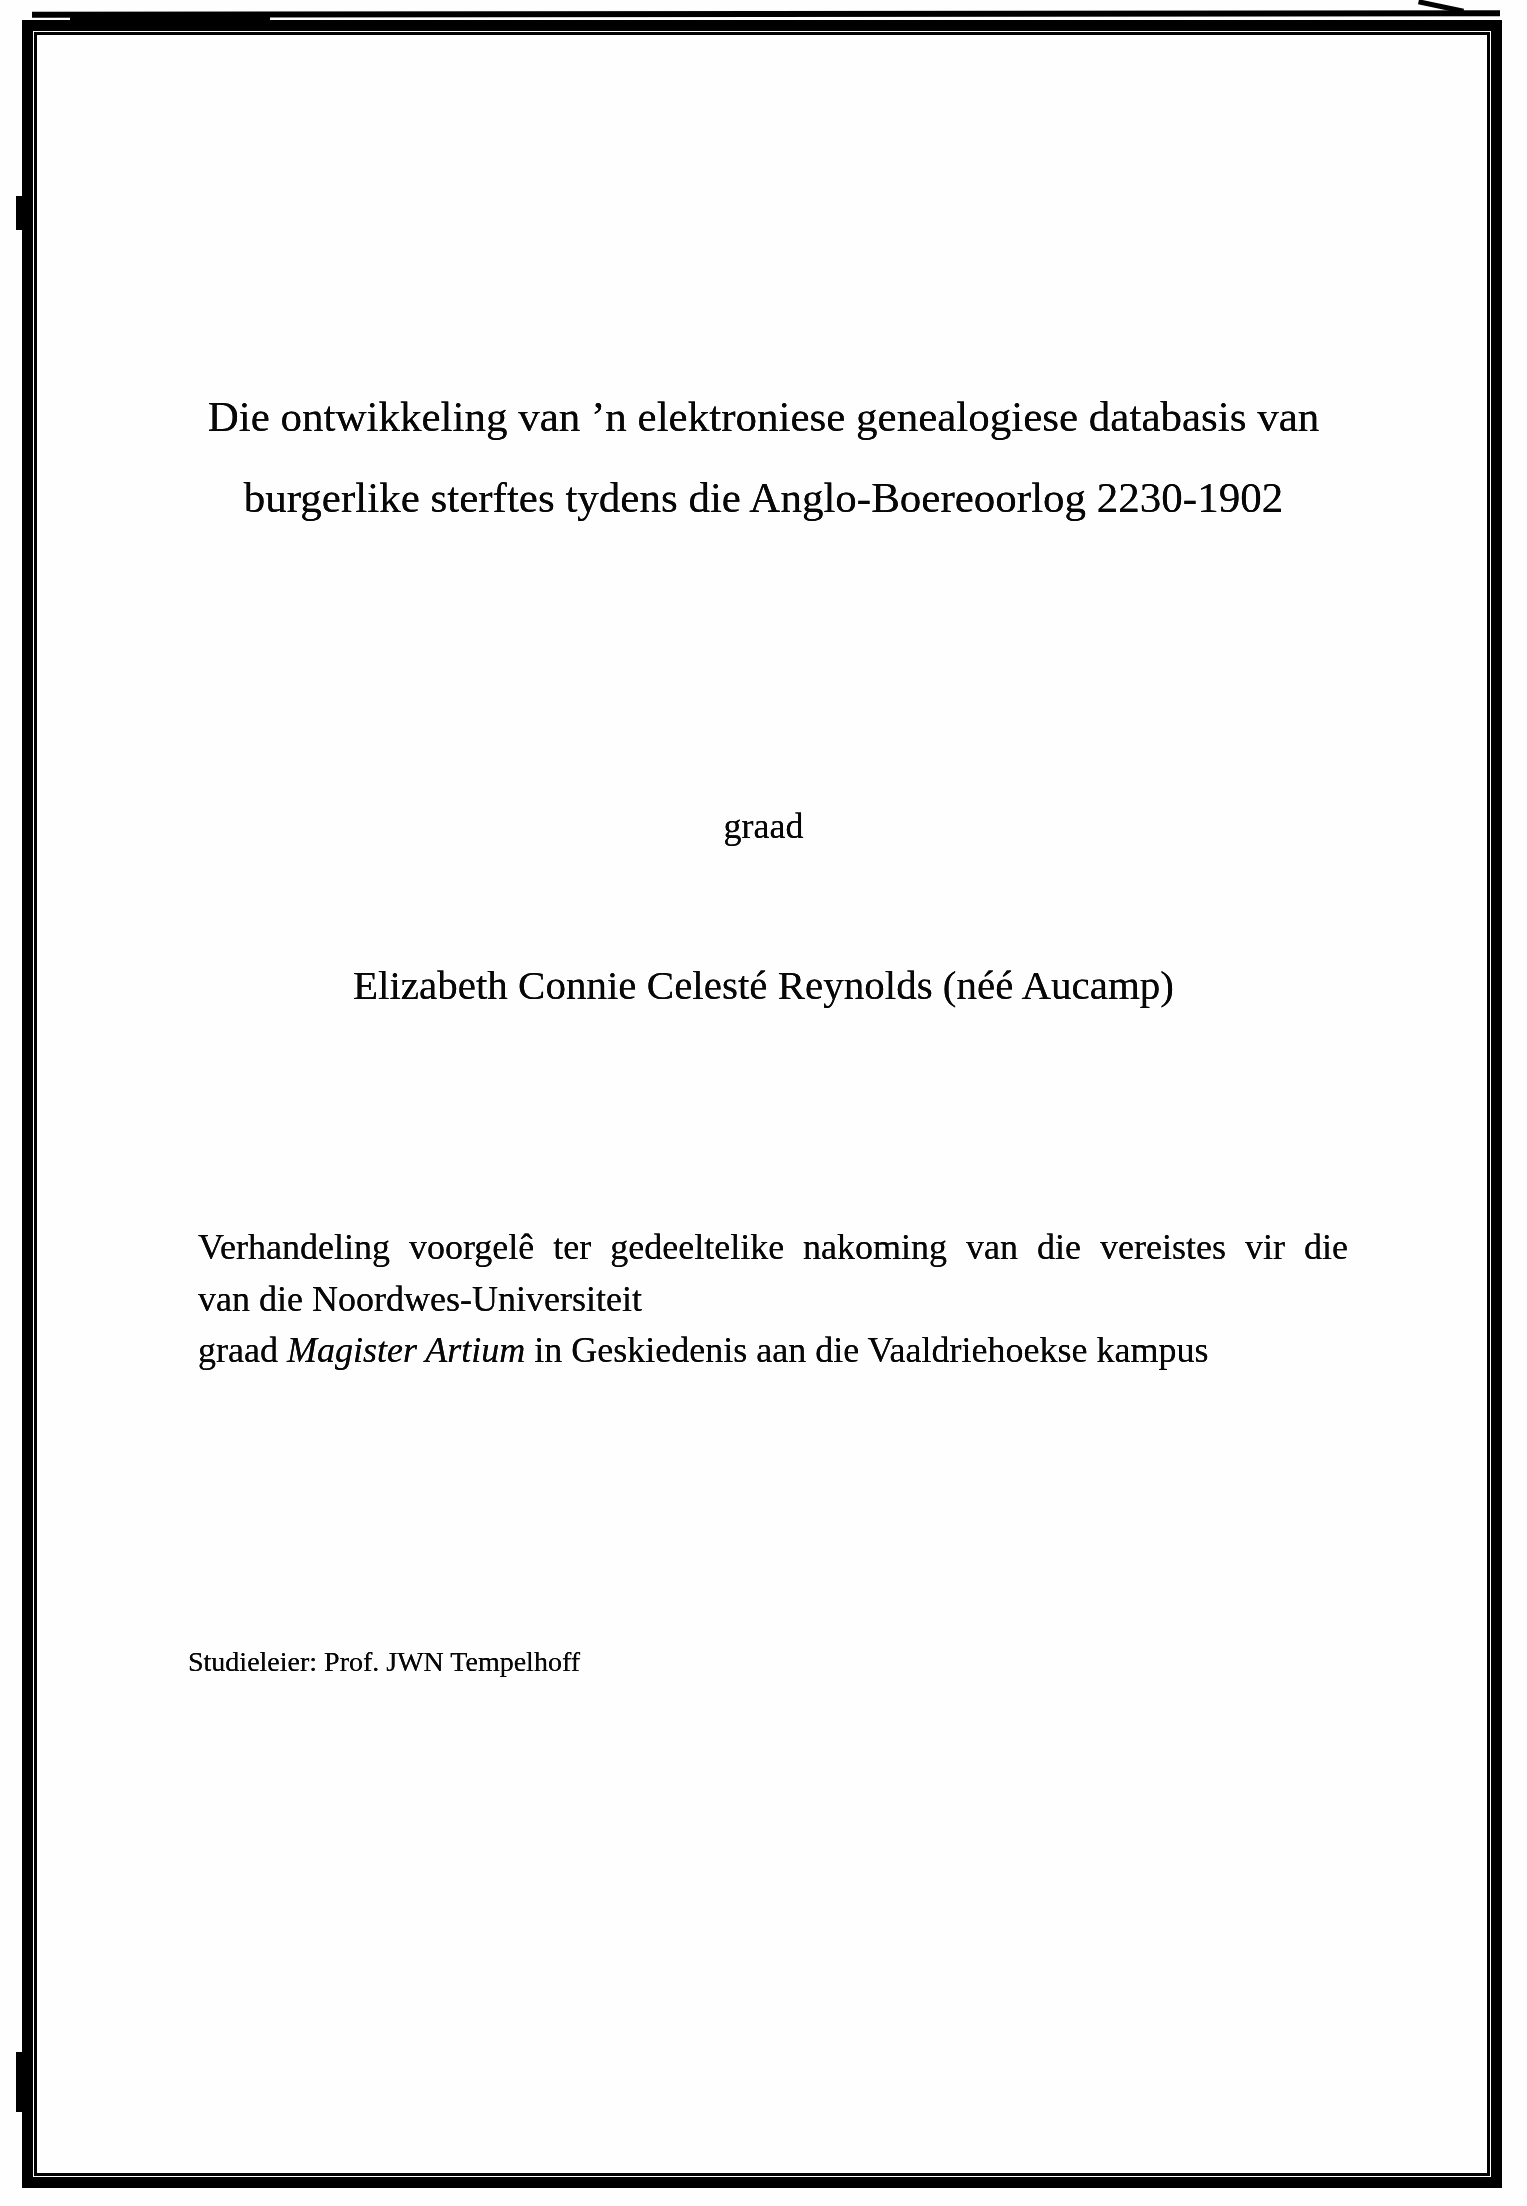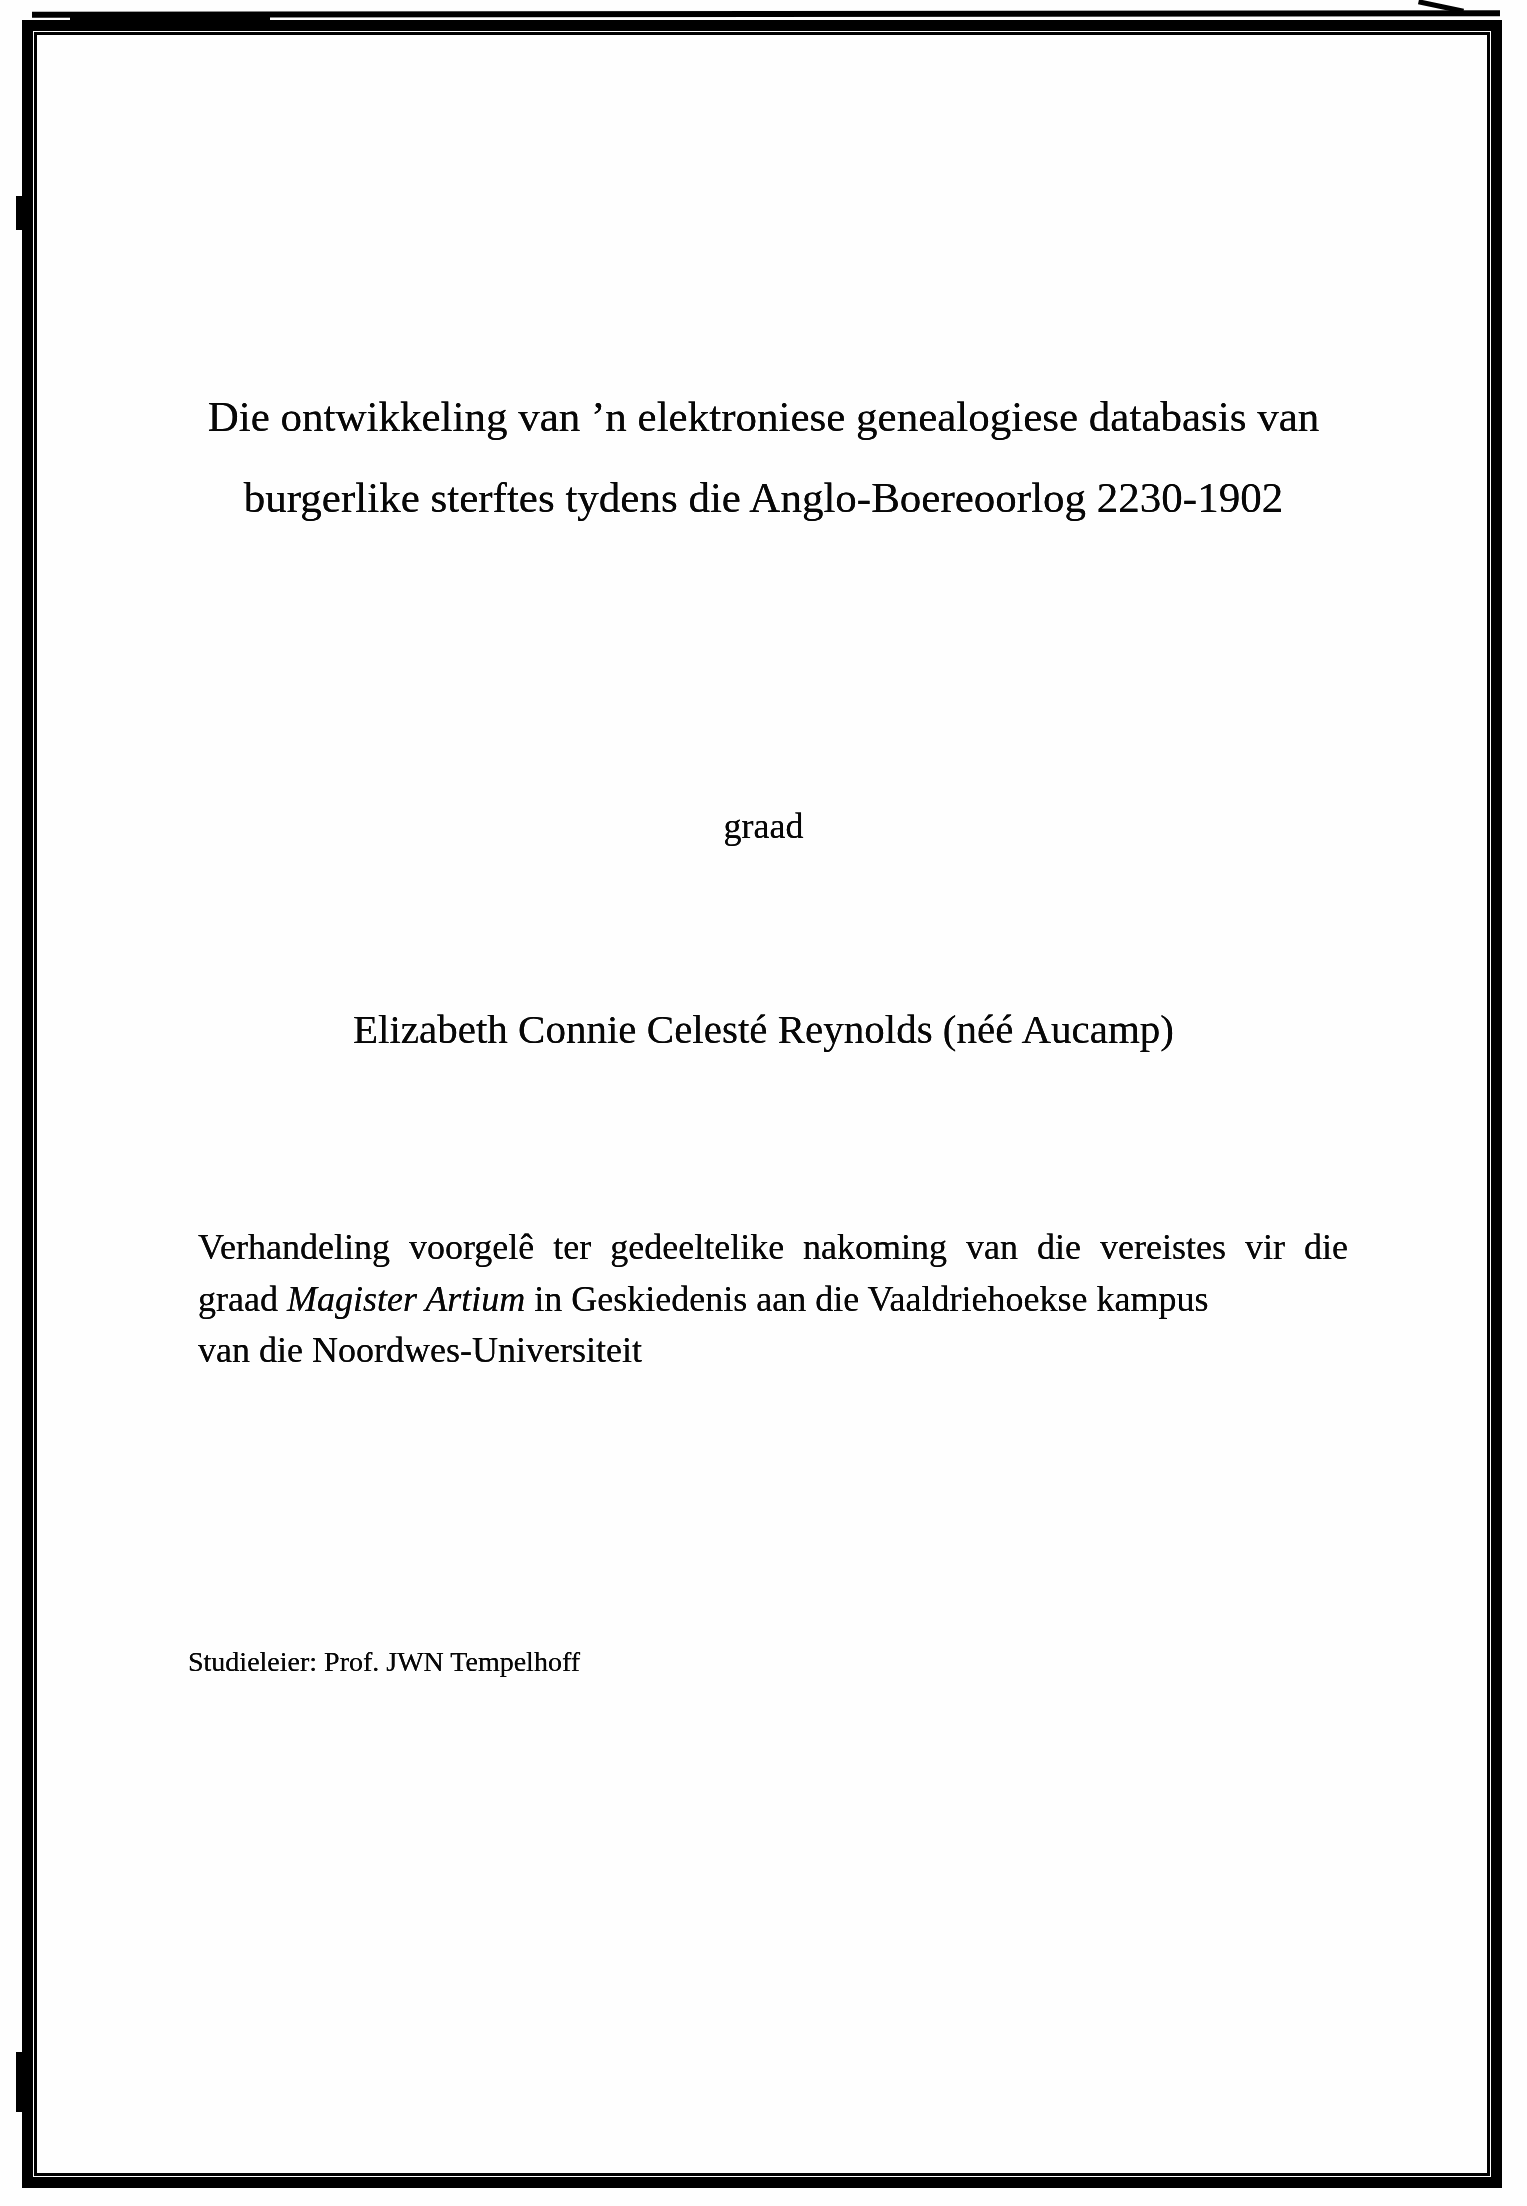--- a/index.html
+++ b/index.html
@@ -15,21 +15,21 @@
   .scan-dash-tr{position:absolute;left:1418px;top:4px;width:46px;height:5px;background:#000;transform:rotate(12deg);}
   .scan-speck-left{position:absolute;left:16px;top:196px;width:8px;height:34px;background:#000;}
   .scan-speck-left2{position:absolute;left:16px;top:2052px;width:9px;height:60px;background:#000;}
   
   .frame{position:absolute;left:22px;top:20px;width:1480px;height:2168px;border:11px solid #000;box-sizing:border-box;}
   .frame-inner{position:absolute;inset:1px;border:3px solid #000;}
   
   .txt{text-shadow:0 0 0.5px currentColor;}
   .title{position:absolute;left:70px;right:70px;top:376px;text-align:center;font-size:43px;line-height:81px;}
   .byline{position:absolute;left:0;right:0;top:804px;text-align:center;font-size:36px;line-height:44px;}
-  .author{position:absolute;left:0;right:0;top:960px;text-align:center;font-size:41px;line-height:50px;margin-top:44px;}
+  .author{position:absolute;left:0;right:0;top:960px;text-align:center;font-size:41px;line-height:50px;}
   .statement{position:absolute;left:198px;width:1150px;top:1222px;font-size:36px;line-height:51.5px;}
   .statement .justify{text-align:justify;text-align-last:justify;}
   .statement .it{font-style:italic;}
   .supervisor-block{position:absolute;left:188px;top:1637px;font-size:28px;line-height:50px;}
   
   .logo{position:absolute;left:452px;top:1800px;width:620px;height:130px;}
   .logo-mark{position:absolute;left:0;top:0;}
   .logo-text{
     position:absolute;left:138px;top:4px;width:500px;text-align:right;
     font-family:"Liberation Sans","DejaVu Sans",sans-serif;font-weight:bold;
@@ -56,22 +56,22 @@
     <div>Die ontwikkeling van ’n elektroniese genealogiese databasis van</div>
     <div>burgerlike sterftes tydens die Anglo-Boereoorlog 2230-1902</div>
   </div>
 
   <div class="byline txt">graad</div>
 
   <div class="author txt">Elizabeth Connie Celesté Reynolds (néé Aucamp)</div>
 
   <div class="statement txt">
     <div class="justify">Verhandeling voorgelê ter gedeeltelike nakoming van die vereistes vir die</div>
+    <div>van die Noordwes-Universiteit</div>
     <div><span>graad </span><span class="it">Magister Artium</span><span> in Geskiedenis aan die Vaaldriehoekse kampus</span></div>
-    <div>van die Noordwes-Universiteit</div>
   </div>
 
   <div class="supervisor-block txt">
     <div>Studieleier: Prof. JWN Tempelhoff</div>
   </div>
 
 
 </div>
 
 </body></html>

